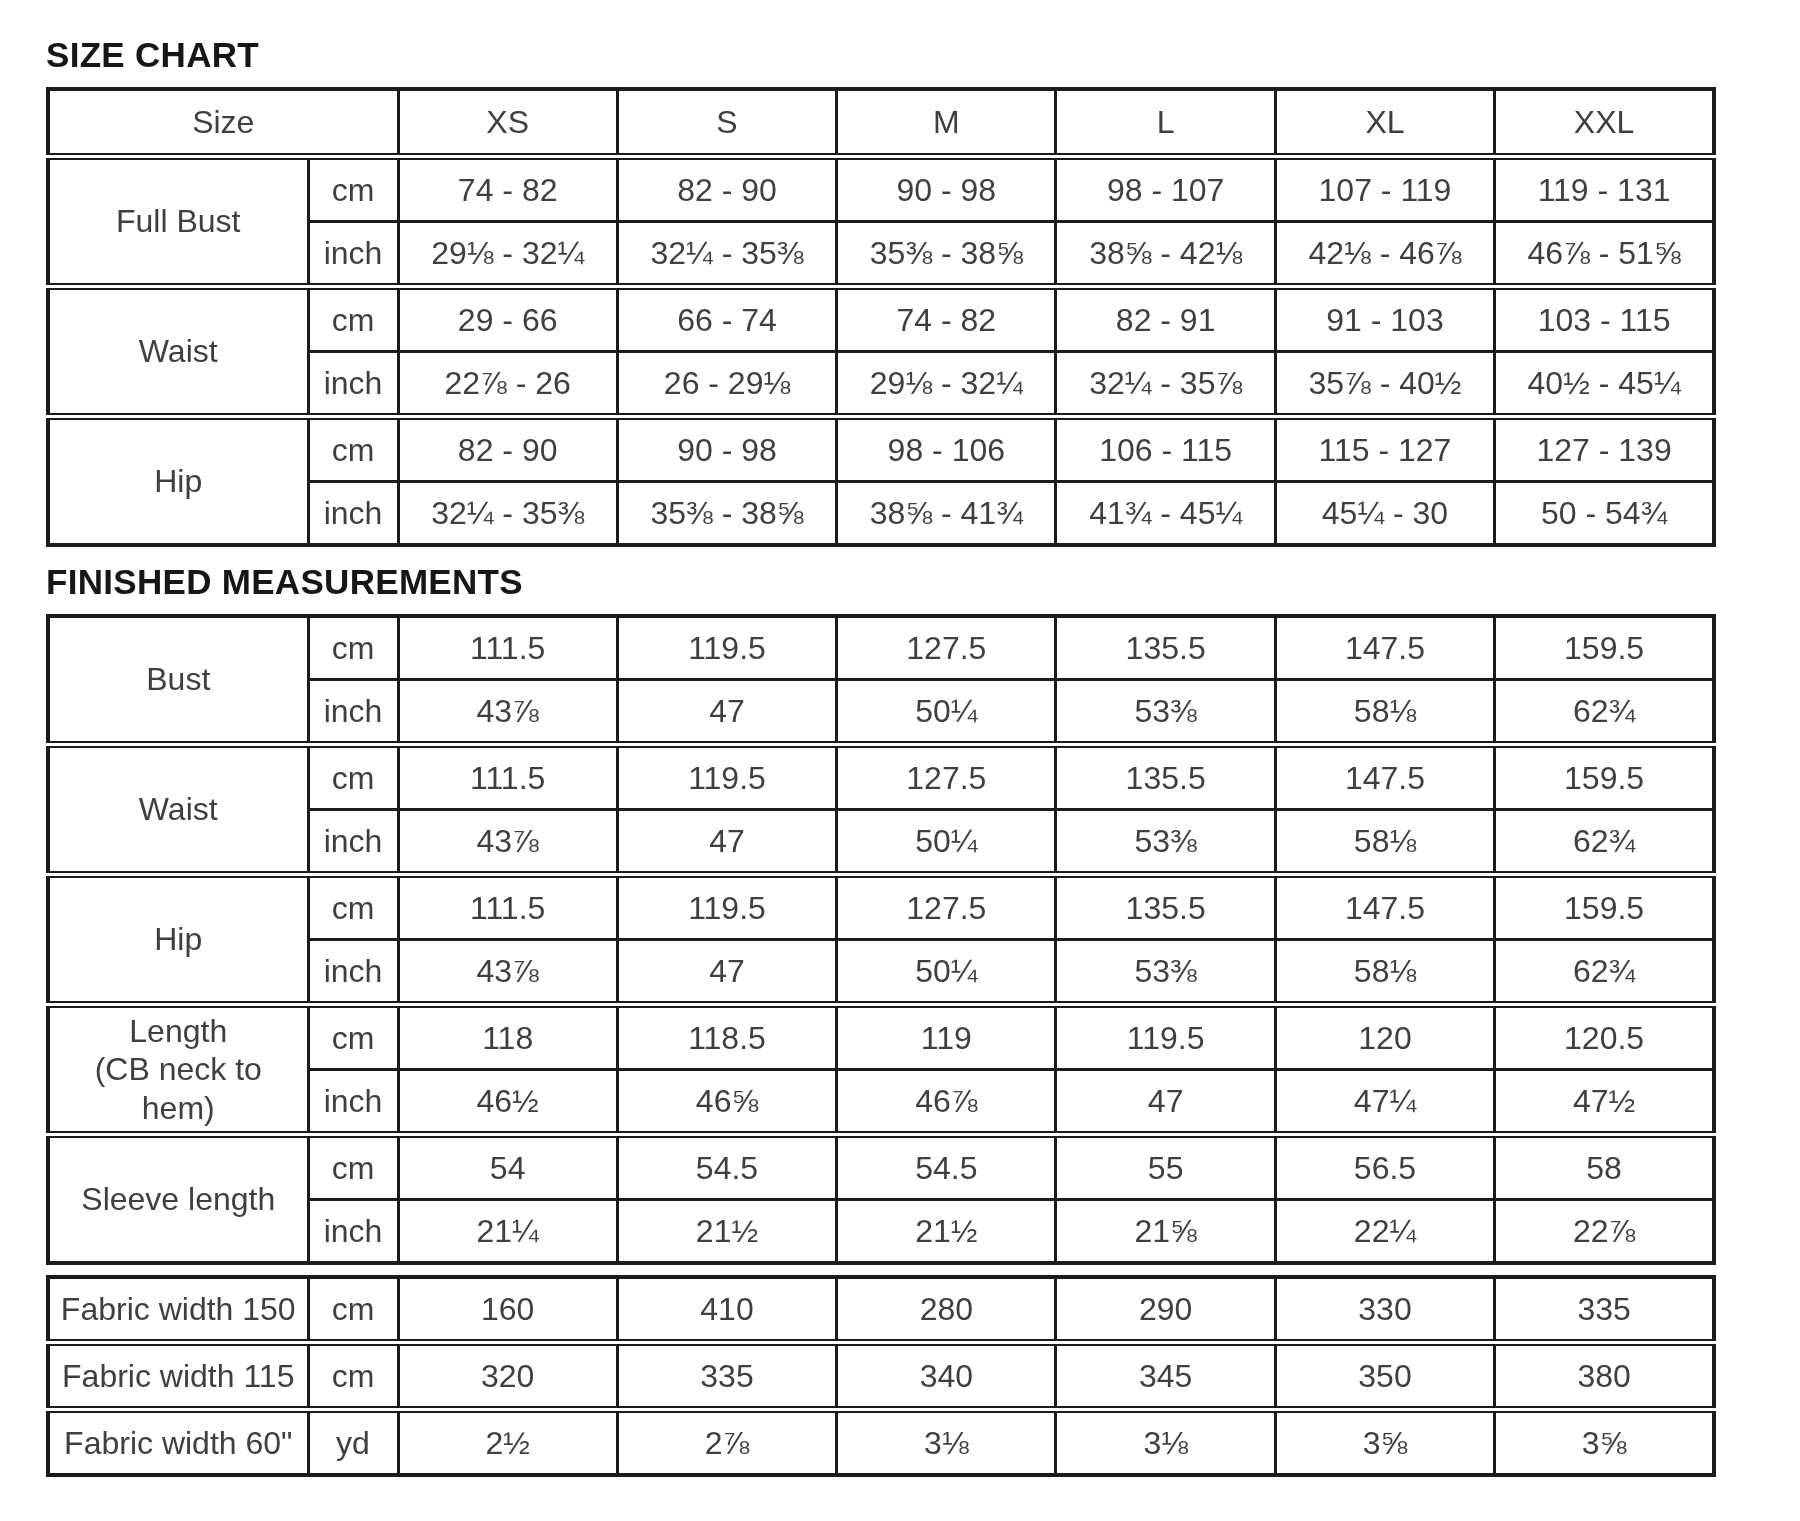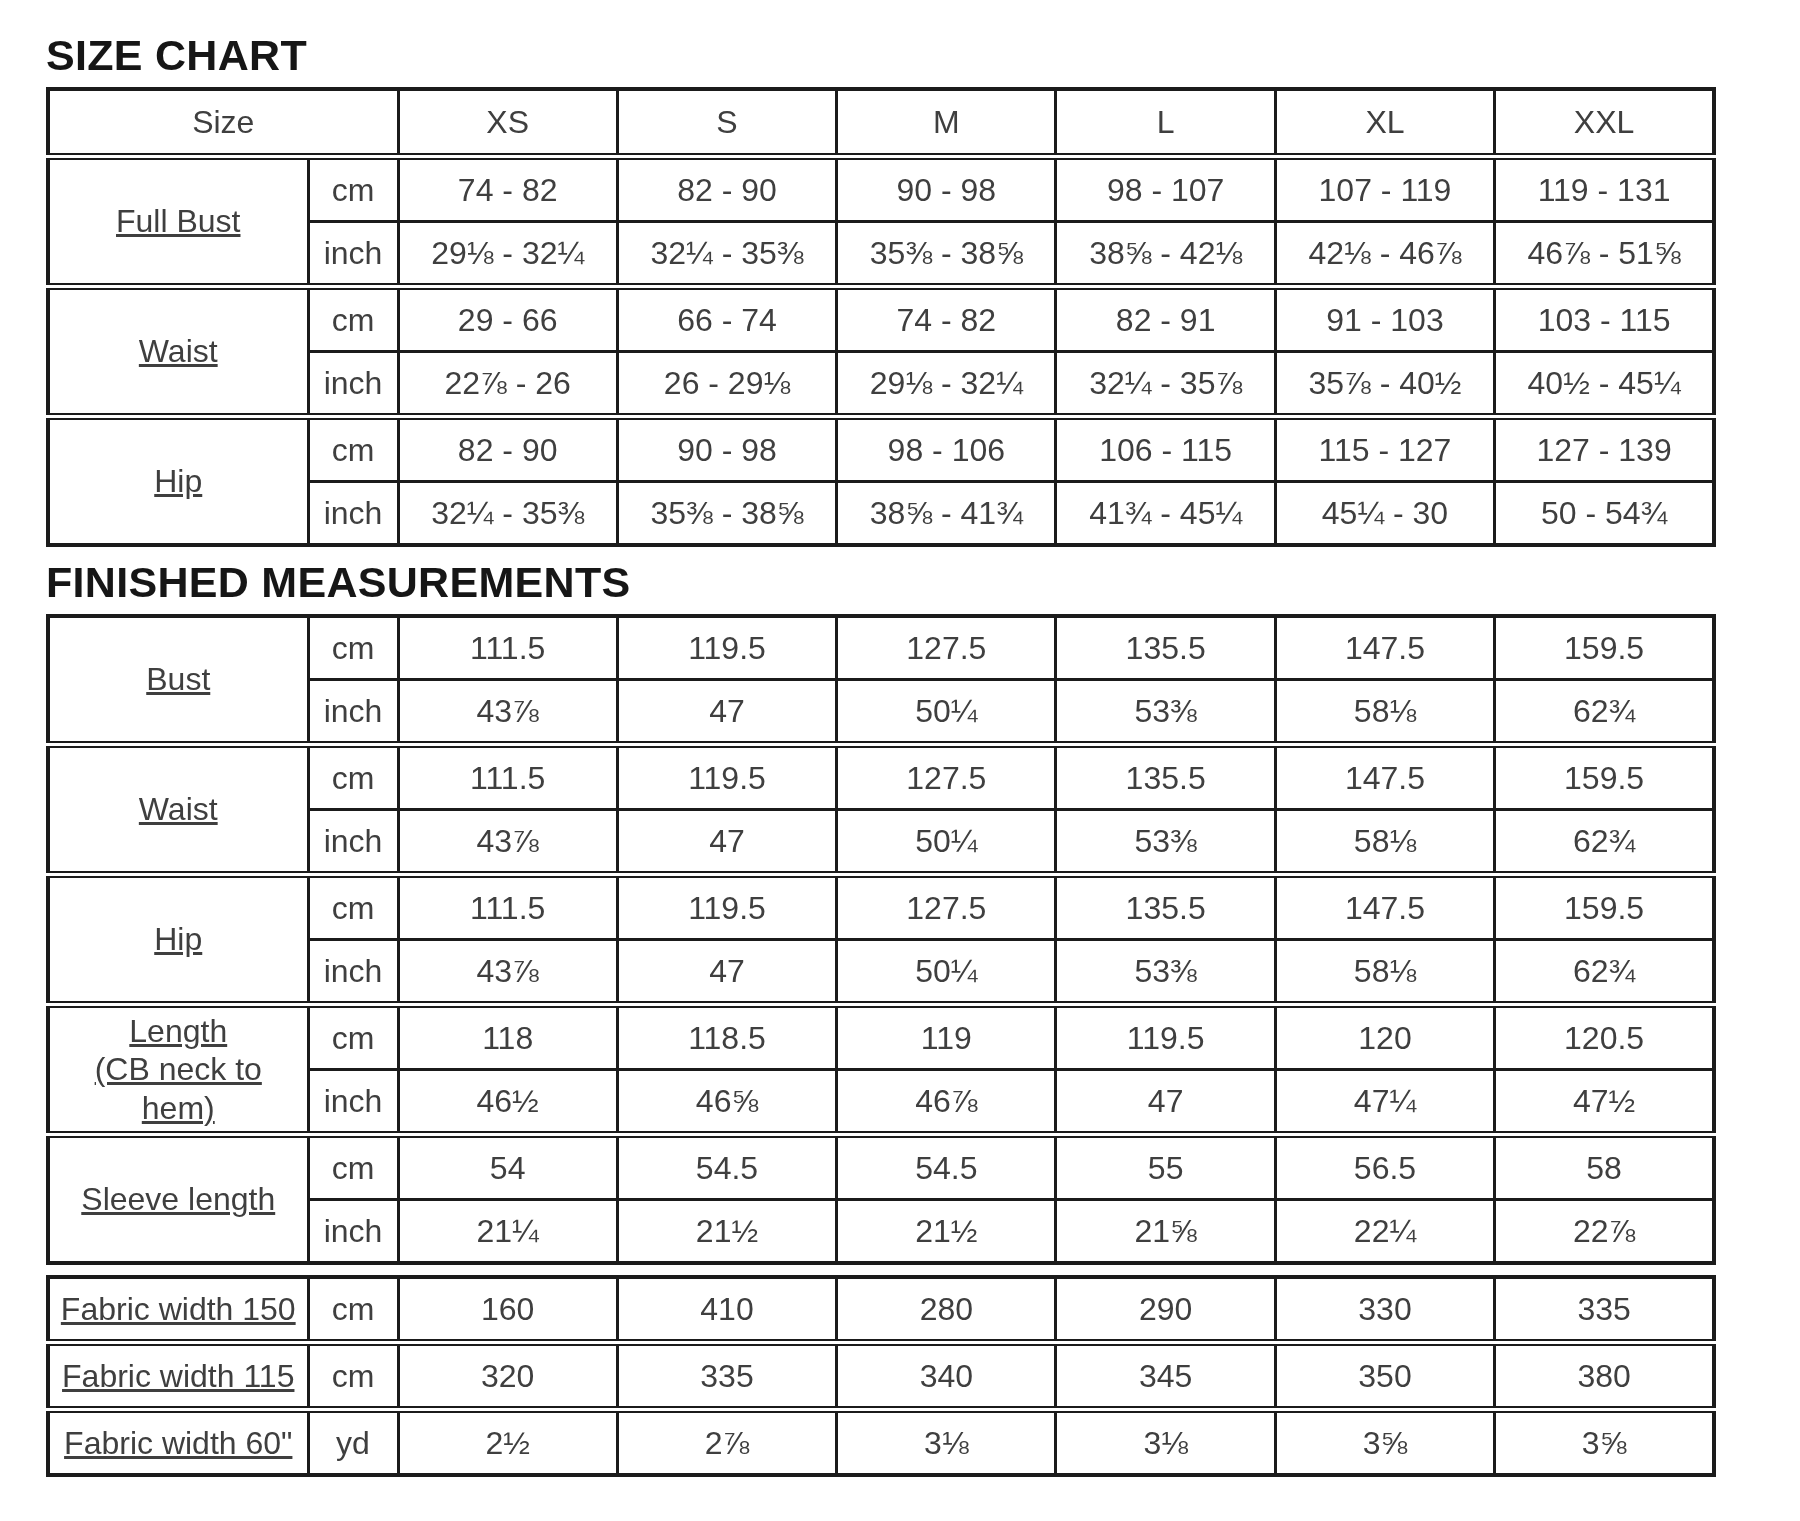--- a/index.html
+++ b/index.html
@@ -8,21 +8,21 @@
     width: 1800px;
     height: 1521px;
     box-sizing: border-box;
     font-family: "Liberation Sans", "DejaVu Sans", sans-serif;
   }
   body { padding: 34px 84px 0 46px; }
   section { margin: 0 0 10px 0; }
   h2.sec-title {
     margin: 0 0 13px 0;
     padding-top: 2px;
-    font-size: 43px;
+    font-size: 35px;
     line-height: 38px;
     font-weight: 700;
     color: #161616;
     letter-spacing: 0.3px;
   }
   section + section h2.sec-title { margin-top: 14px; }
   table.meas-table {
     border-collapse: collapse;
     table-layout: fixed;
     width: 1670px;
@@ -38,21 +38,21 @@
     vertical-align: middle;
     padding: 0 4px;
     font-size: 32px;
     font-weight: 400;
     color: #3f3f3f;
     overflow: hidden;
   }
   table.meas-table thead th { height: 62px; }
   table.meas-table tbody td { height: 60px; }
   tr.group-start td { border-top: 7px double #1b1b1b; }
-  td.cell-label { white-space: pre-line; line-height: 1.2; text-decoration: underline; }
+  td.cell-label { white-space: pre-line; line-height: 1.2; }
 </style>
 </head>
 <body>
 
 <main>
 
   <section>
     <h2 class="sec-title">SIZE CHART</h2>
     <table class="meas-table" id="table-0">
         <colgroup>

